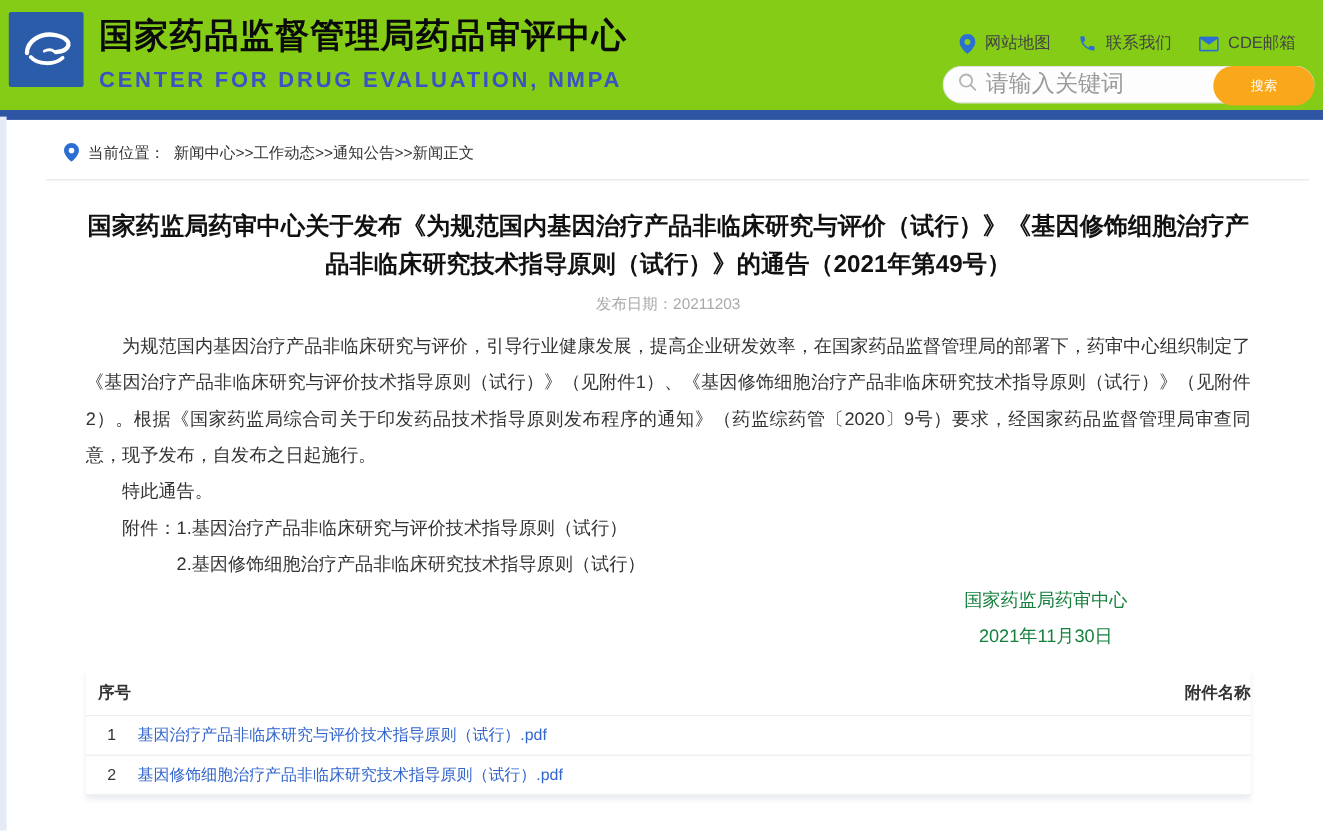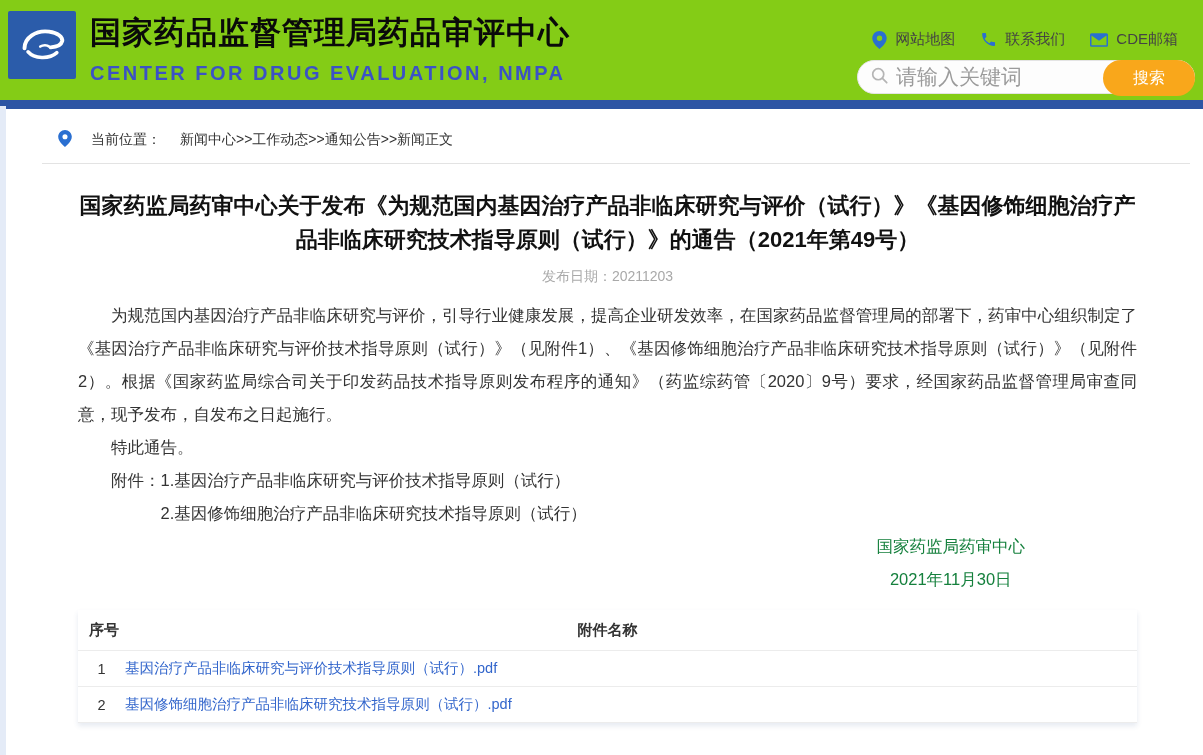--- a/index.html
+++ b/index.html
@@ -17,26 +17,26 @@
   .quick-links { position:absolute; right:25px; top:18px; display:flex; gap:25px;margin-top:12px; }
   .quick-link { display:flex; align-items:center; gap:8px; font-size:15px; color:#444; cursor:pointer; }
   .quick-link svg { display:block; }
   .search-bar { position:absolute; left:857px; top:60px; width:338px; height:34px;
     border:1px solid #e4e4e4; border-radius:17px; background:#fdfdfd; display:flex; align-items:center; }
   .search-bar .mag { margin-left:13px; flex:0 0 auto; }
   .search-input { flex:1; border:none; outline:none; background:transparent; font-size:21px;
     color:#333; margin-left:8px; font-family:inherit; }
   .search-input::placeholder { color:#9b9b9b; }
   .search-btn { position:absolute; right:-1px; top:-1px; width:92px; height:36px; border:none;
-    border-radius:18px; background:#f9a71b; color:#fff; font-size:16px; cursor:pointer; font-family:inherit; }
+    border-radius:18px; background:#f9a71b; color:#fff; font-size:12px; cursor:pointer; font-family:inherit; }
 
   .top-bar { height:9px; background:#2d55a4; }
 
   
-  .breadcrumb { margin:21px 0 0 58px; display:flex; align-items:center; gap:19px; font-size:14px; color:#333; }
+  .breadcrumb { margin:21px 0 0 58px; display:flex; align-items:center; gap:8px; font-size:14px; color:#333; }
   .crumb-path { cursor:pointer; }
   .crumb-line { margin:13px 0 0 42px; width:1148px; border-top:1px solid #e3e3e3; }
 
   
   .article { width:1059px; margin-left:78px; }
   .article-title { margin-top:25px; text-align:center; font-size:22px; font-weight:bold;
     color:#111; line-height:34px; }
   .pub-date { text-align:center; color:#a9a9a9; font-size:14px; margin-top:11px; }
   .body-text { margin-top:13px; font-size:16.5px; color:#333; line-height:33px; text-align:justify; }
   .indent2 { text-indent:2em; }
@@ -44,21 +44,21 @@
   .signature { margin:0 112px 0 auto; width:fit-content; text-align:center;
     font-size:16.5px; color:#15803d; line-height:33px; }
 
   
   .attach-table { margin-top:14px; width:1059px; background:#fff; box-shadow:0 3px 5px rgba(50,80,140,.12); }
   .table-caption { height:36px; background:#2a81d4; color:#fff; font-size:15px; font-weight:bold;
     display:flex; align-items:center; justify-content:center; letter-spacing:1px; }
   .table-head { position:relative; height:41px; border-bottom:1px solid #ececec; }
   .col-no-head { position:absolute; left:11px; top:50%; transform:translateY(-50%);
     font-size:15px; font-weight:bold; color:#333; }
-  .col-name-head { position:absolute; left:0; width:100%; text-align:center; top:50%;
+  .col-name-head { position:absolute; left:0; width:100%; text-align:right; top:50%;
     transform:translateY(-50%); font-size:15px; font-weight:bold; color:#333; }
   .table-row { display:flex; align-items:center; height:36px; border-bottom:1px solid #ececec; }
   .cell-no { width:47px; text-align:center; font-size:14.5px; color:#333; }
   .cell-name { font-size:14.5px; color:#3366cc; cursor:pointer; }
 </style>
 </head>
 <body>
 
 <div class="left-strip"></div>
 

